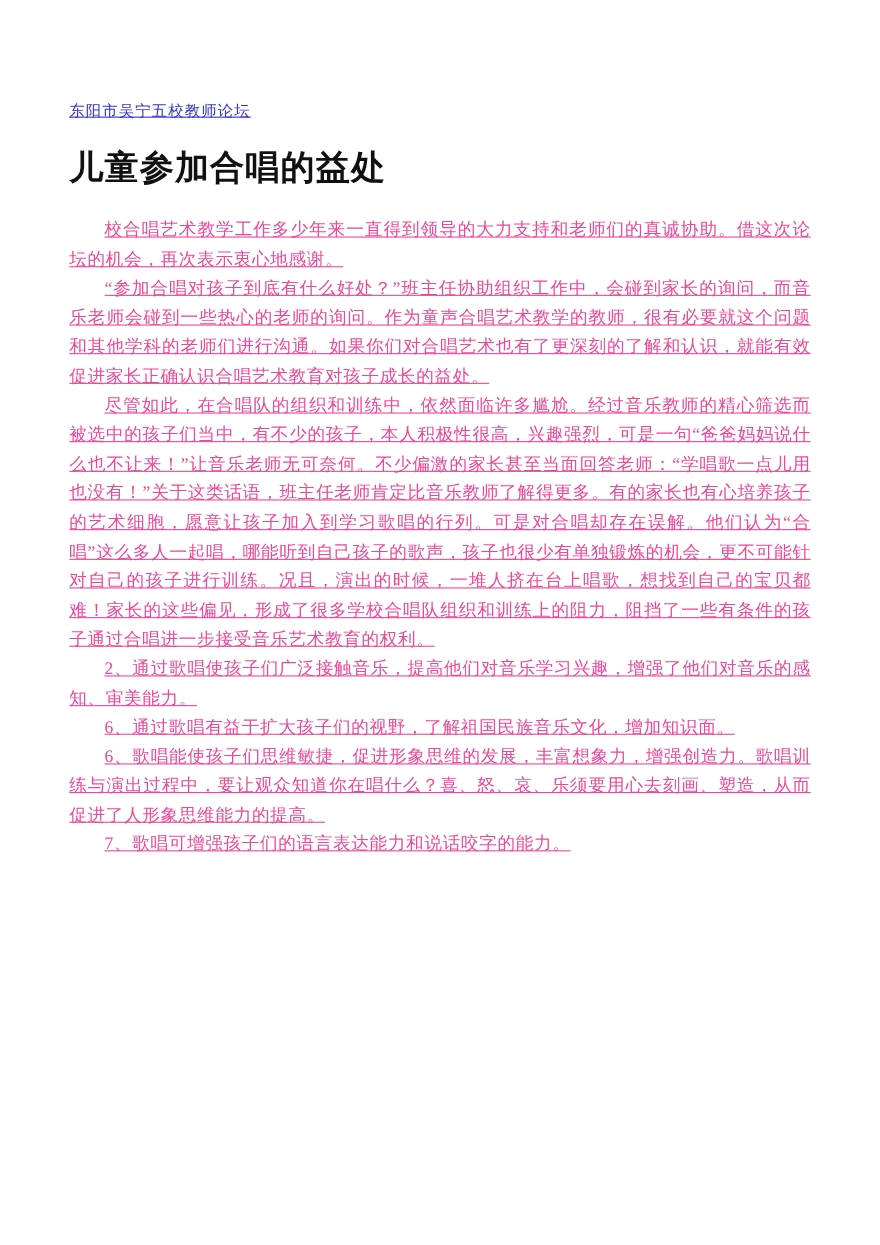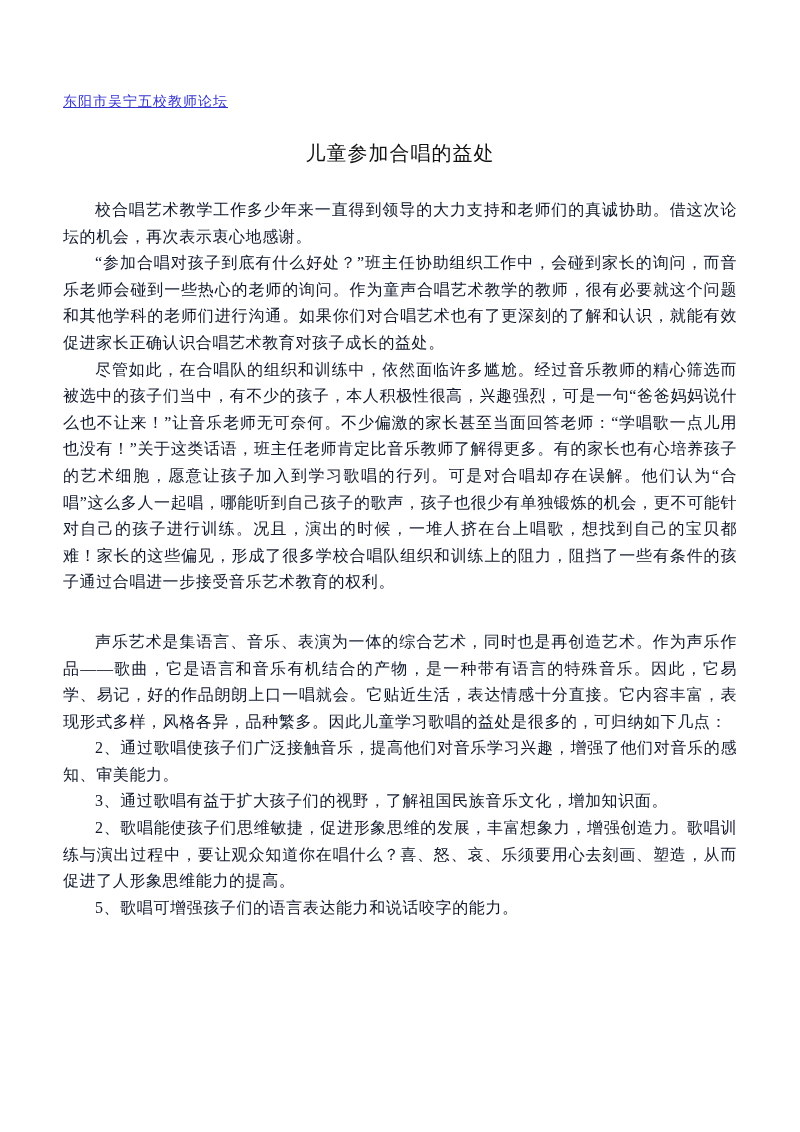--- a/index.html
+++ b/index.html
@@ -22,55 +22,55 @@
     font-size: 14px;
     line-height: 18px;
     color: #3333cc;
     text-decoration: underline;
     letter-spacing: 1px;
     display: inline-block;
     cursor: pointer;
   }
   .doc-title {
     margin: 27px 0 0 0;
-    text-align: center;
-    font-size: 20px;
+    text-align: left;
+    font-size: 31px;
     line-height: 30px;
-    font-weight: normal;
+    font-weight: bold;
     color: #111111;
     letter-spacing: 1px;
   }
   .doc-body {
     margin-top: 29px;
   }
   .para {
     margin: 0;
     font-size: 16px;
     line-height: 26.6px;
     letter-spacing: 0.6px;
     text-align: justify;
     text-justify: inter-ideograph;
     text-indent: 2em;
-    color: #0f172a;
+    color: #ec4899;
+    text-decoration: underline;
   }
   .para.gap-before {
     margin-top: 33px;
   }
 </style>
 </head>
 <body>
 
 <div class="page">
   <a class="site-link" style="color: rgb(51, 51, 204);">东阳市吴宁五校教师论坛</a>
 
   <h1 class="doc-title">儿童参加合唱的益处</h1>
 
   <div class="doc-body" id="para-container">
       <p class="para">校合唱艺术教学工作多少年来一直得到领导的大力支持和老师们的真诚协助。借这次论坛的机会，再次表示衷心地感谢。</p>
       <p class="para">“参加合唱对孩子到底有什么好处？”班主任协助组织工作中，会碰到家长的询问，而音乐老师会碰到一些热心的老师的询问。作为童声合唱艺术教学的教师，很有必要就这个问题和其他学科的老师们进行沟通。如果你们对合唱艺术也有了更深刻的了解和认识，就能有效促进家长正确认识合唱艺术教育对孩子成长的益处。</p>
       <p class="para">尽管如此，在合唱队的组织和训练中，依然面临许多尴尬。经过音乐教师的精心筛选而被选中的孩子们当中，有不少的孩子，本人积极性很高，兴趣强烈，可是一句“爸爸妈妈说什么也不让来！”让音乐老师无可奈何。不少偏激的家长甚至当面回答老师：“学唱歌一点儿用也没有！”关于这类话语，班主任老师肯定比音乐教师了解得更多。有的家长也有心培养孩子的艺术细胞，愿意让孩子加入到学习歌唱的行列。可是对合唱却存在误解。他们认为“合唱”这么多人一起唱，哪能听到自己孩子的歌声，孩子也很少有单独锻炼的机会，更不可能针对自己的孩子进行训练。况且，演出的时候，一堆人挤在台上唱歌，想找到自己的宝贝都难！家长的这些偏见，形成了很多学校合唱队组织和训练上的阻力，阻挡了一些有条件的孩子通过合唱进一步接受音乐艺术教育的权利。</p>
-      <p class="para gap-before">声乐艺术是集语言、音乐、表演为一体的综合艺术，同时也是再创造艺术。作为声乐作品——歌曲，它是语言和音乐有机结合的产物，是一种带有语言的特殊音乐。因此，它易学、易记，好的作品朗朗上口一唱就会。它贴近生活，表达情感十分直接。它内容丰富，表现形式多样，风格各异，品种繁多。因此儿童学习歌唱的益处是很多的，可归纳如下几点：</p>
       <p class="para">2、通过歌唱使孩子们广泛接触音乐，提高他们对音乐学习兴趣，增强了他们对音乐的感知、审美能力。</p>
-      <p class="para">3、通过歌唱有益于扩大孩子们的视野，了解祖国民族音乐文化，增加知识面。</p>
-      <p class="para">2、歌唱能使孩子们思维敏捷，促进形象思维的发展，丰富想象力，增强创造力。歌唱训练与演出过程中，要让观众知道你在唱什么？喜、怒、哀、乐须要用心去刻画、塑造，从而促进了人形象思维能力的提高。</p>
-      <p class="para">5、歌唱可增强孩子们的语言表达能力和说话咬字的能力。</p>
+      <p class="para">6、通过歌唱有益于扩大孩子们的视野，了解祖国民族音乐文化，增加知识面。</p>
+      <p class="para">6、歌唱能使孩子们思维敏捷，促进形象思维的发展，丰富想象力，增强创造力。歌唱训练与演出过程中，要让观众知道你在唱什么？喜、怒、哀、乐须要用心去刻画、塑造，从而促进了人形象思维能力的提高。</p>
+      <p class="para">7、歌唱可增强孩子们的语言表达能力和说话咬字的能力。</p>
     </div>
 </div>
 
 </body></html>

